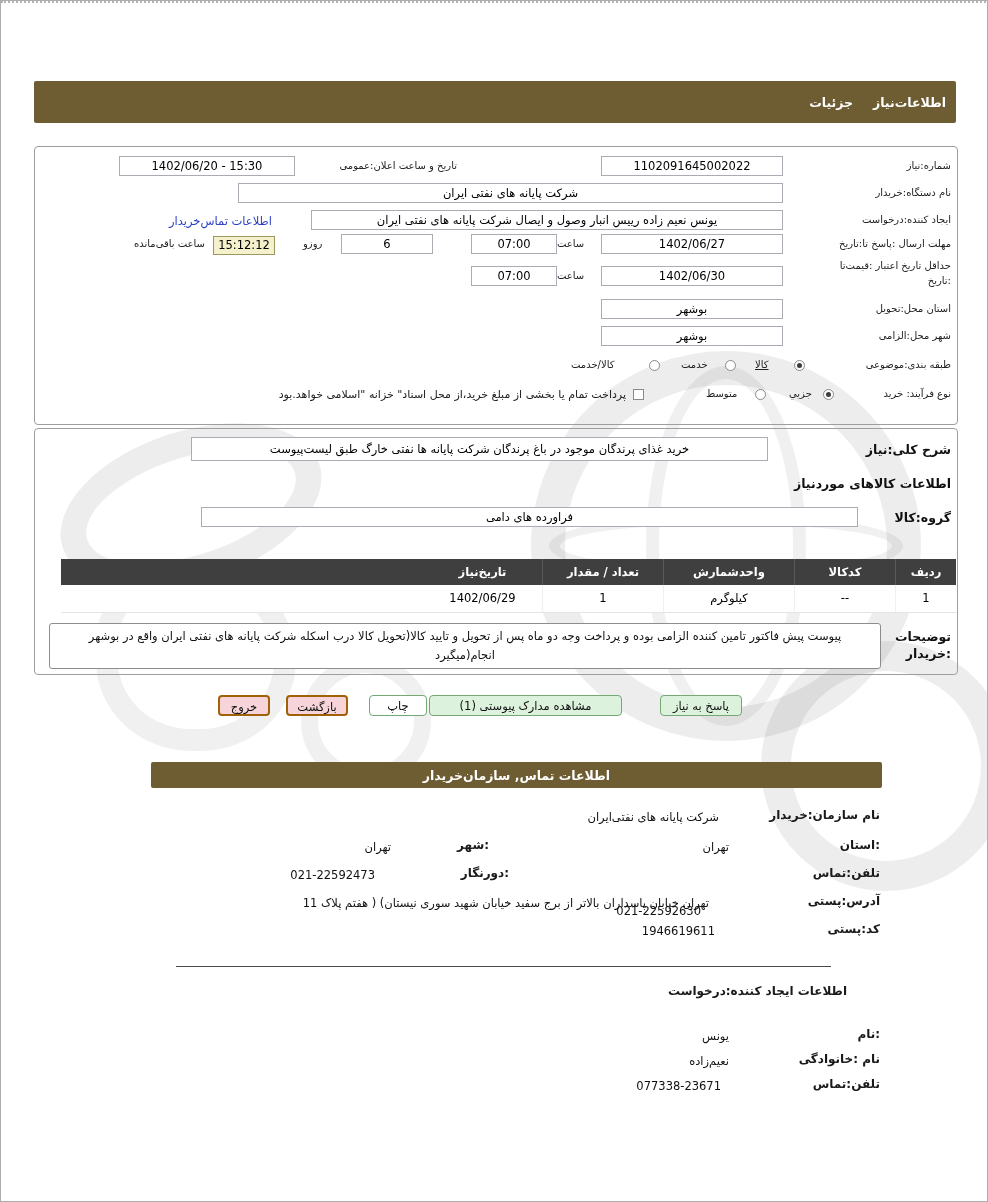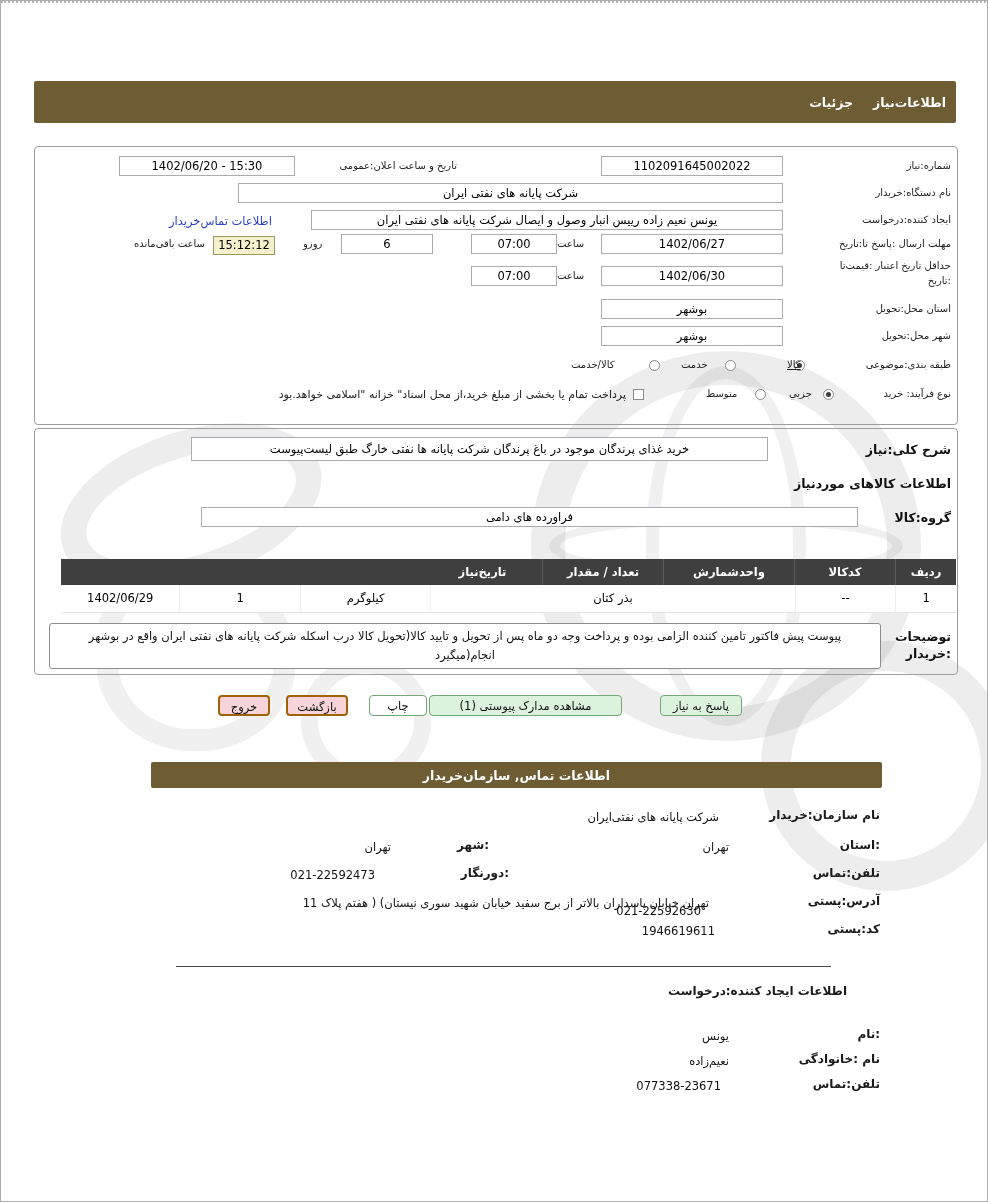--- a/index.html
+++ b/index.html
@@ -109,26 +109,26 @@
 <span class="lbl" style="left:64px;top:237px;width:140px;text-align:right;">ساعت باقی‌مانده</span>
 
 <span class="lbl" style="right:36px;top:259px;">حداقل تاریخ اعتبار :قیمت‌تا</span>
 <span class="lbl" style="right:36px;top:274px;">:تاریخ</span>
 <div class="inp ltr" style="left:600px;top:265px;width:180px;">1402/06/30</div>
 <span class="lbl" style="left:556px;top:269px;">ساعت</span>
 <div class="inp ltr" style="left:470px;top:265px;width:84px;">07:00</div>
 
 <span class="lbl" style="right:36px;top:302px;">استان محل:تحویل</span>
 <div class="inp" style="left:600px;top:298px;width:180px;">بوشهر</div>
-<span class="lbl" style="right:36px;top:329px;">شهر محل:تحویل</span>
+<span class="lbl" style="right:36px;top:329px;">شهر محل:الزامی</span>
 <div class="inp" style="left:600px;top:325px;width:180px;">بوشهر</div>
 
 <span class="lbl" style="right:36px;top:358px;">طبقه بندی:موضوعی</span>
 <span class="radio sel" style="left:793px;top:359px;"></span>
-<span class="lbl" style="left:786px;top:358px;text-decoration:underline;">کالا</span>
+<span class="lbl" style="left:754px;top:358px;text-decoration:underline;">کالا</span>
 <span class="radio" style="left:724px;top:359px;"></span>
 <span class="lbl" style="left:680px;top:358px;">خدمت</span>
 <span class="radio" style="left:648px;top:359px;"></span>
 <span class="lbl" style="left:570px;top:358px;">کالا/خدمت</span>
 
 <span class="lbl" style="right:36px;top:387px;">نوع فرآیند: خرید</span>
 <span class="radio sel" style="left:822px;top:388px;"></span>
 <span class="lbl" style="left:788px;top:387px;">جزیي</span>
 <span class="radio" style="left:754px;top:388px;"></span>
 <span class="lbl" style="left:705px;top:387px;">متوسط</span>
@@ -149,21 +149,20 @@
   <div class="thead">
     <div class="th c0">ردیف</div>
     <div class="th c1">کدکالا</div>
     <div class="th c3">واحدشمارش</div>
     <div class="th c4">تعداد / مقدار</div>
     <div class="th c5">تاریخ‌نیاز</div>
   </div>
   <div class="trow">
     <div class="td c0">1</div>
     <div class="td c1">--</div>
-    <div class="td c2">بذر کتان</div>
     <div class="td c3">کیلوگرم</div>
     <div class="td c4">1</div>
     <div class="td c5 ltr">1402/06/29</div>
   </div>
 </div>
 
 <span class="blbl" style="right:36px;top:628px;">توضیحات</span>
 <span class="blbl" style="right:36px;top:645px;">:خریدار</span>
 <div class="notesbox">پیوست پیش فاکتور تامین کننده الزامی بوده و پرداخت وجه دو ماه پس از تحویل و تایید کالا(تحویل کالا درب اسکله شرکت پایانه های نفتی ایران واقع در بوشهر انجام(میگیرد</div>
 

